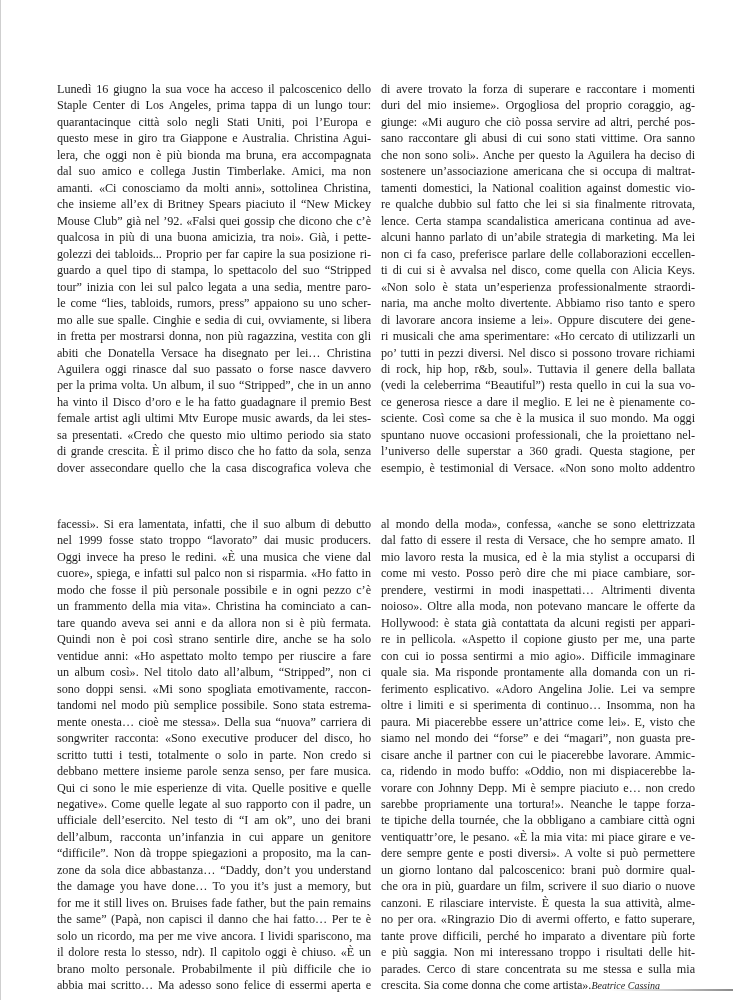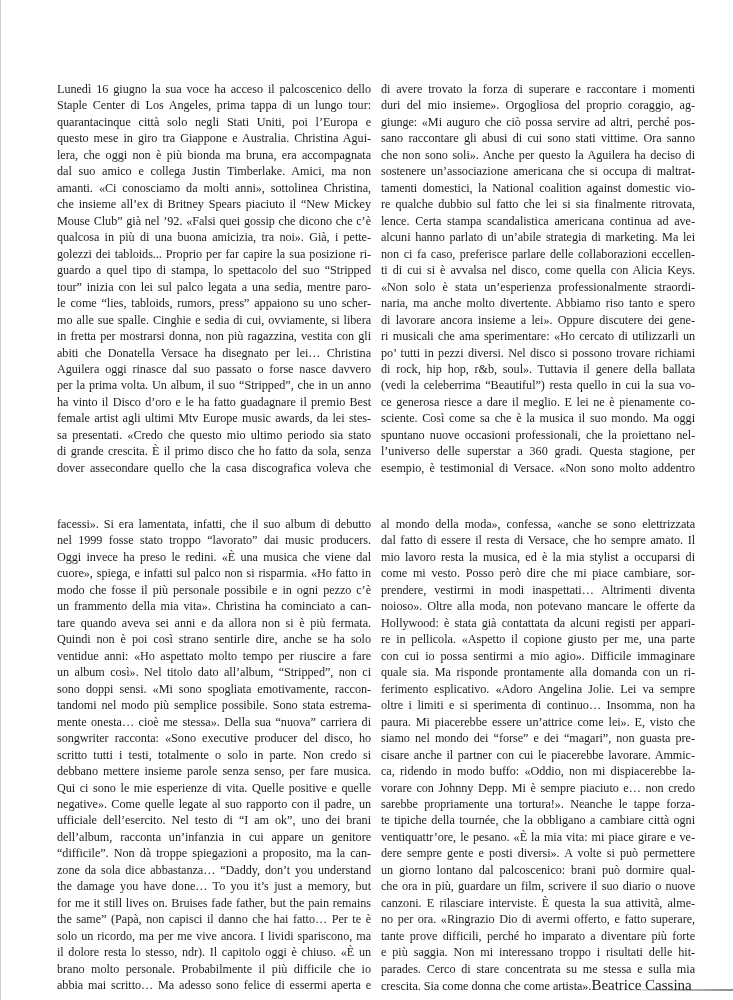--- a/index.html
+++ b/index.html
@@ -45,22 +45,23 @@
       white-space: nowrap;
       text-align: justify;
       text-align-last: justify;
       letter-spacing: -0.05px;
     }
     .byline-row {
       display: flex;
       align-items: baseline;
     }
     .byline {
-      font-size: 15px;
+      font-size: 10px;
       letter-spacing: 0;
+      font-style: italic;
     }
     #col-tl { left: 57px;  top: 81px; }
     #col-tr { left: 381px; top: 81px; }
     #col-bl { left: 57px;  top: 516px; }
     #col-br { left: 381px; top: 516px; }
   </style>
 </head>
 <body>
 
 <div class="page">

